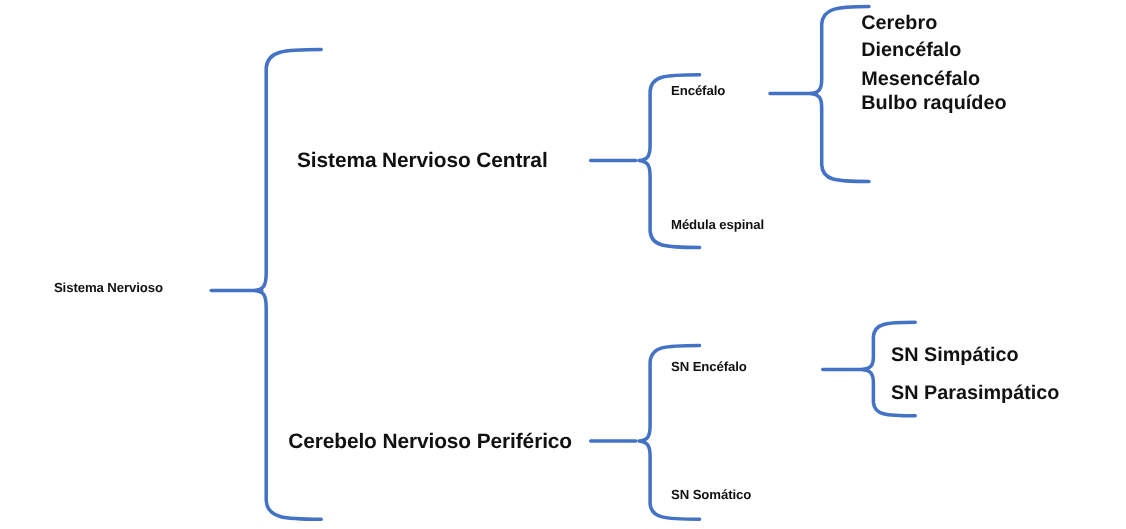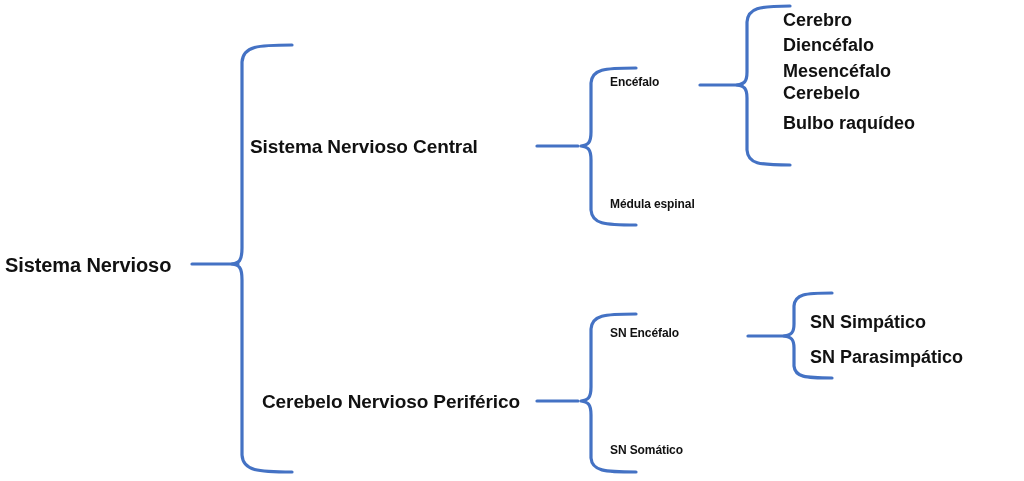--- a/index.html
+++ b/index.html
@@ -24,21 +24,21 @@
     pointer-events: none;
   }
   .lbl {
     position: absolute;
     color: #111111;
     font-weight: bold;
     white-space: nowrap;
     line-height: 1.0;
     letter-spacing: -0.1px;
   }
-  .lbl-root   { font-size: 20px; }
+  .lbl-root   { font-size: 12px; margin-left: 44px; }
   .lbl-l2     { font-size: 19px; }
   .lbl-l3     { font-size: 12px; }
   .leaf-list {
     position: absolute;
     color: #111111;
     font-weight: bold;
     font-size: 18px;
     white-space: nowrap;
   }
   .leaf-list div { line-height: 1.0; }
@@ -98,37 +98,36 @@
                L 794 324
                C 794 333 791 335 784 336
                C 791 337 794 339 794 348
                L 794 366
                C 795 377 805 378 832 378"></path>
     </g>
   </svg>
 
   <div class="lbl lbl-root" style="left:5px; top:255px;">Sistema Nervioso</div>
 
-  <div class="lbl lbl-l2" style="left:250px; top:137px;">Sistema Nervioso Central</div>
+  <div class="lbl lbl-l2" style="left:270px; top:137px;">Sistema Nervioso Central</div>
 
   <div class="lbl lbl-l2" style="left:262px; top:392px;">Cerebelo Nervioso Periférico</div>
 
   <div class="lbl lbl-l3" style="left:610px; top:76px;">Encéfalo</div>
 
   <div class="lbl lbl-l3" style="left:610px; top:198px;">Médula espinal</div>
 
   <div class="lbl lbl-l3" style="left:610px; top:327px;">SN Encéfalo</div>
 
   <div class="lbl lbl-l3" style="left:610px; top:444px;">SN Somático</div>
 
   <div class="leaf-list" style="left:783px; top:11px;">
     <div style="margin-bottom:7px;">Cerebro</div>
     <div style="margin-bottom:8px;">Diencéfalo</div>
     <div style="margin-bottom:4px;">Mesencéfalo</div>
-    <div style="margin-bottom:12px;">Cerebelo</div>
     <div>Bulbo raquídeo</div>
   </div>
 
   <div class="leaf-list" style="left:810px; top:313px;">
     <div style="margin-bottom:17px;">SN Simpático</div>
     <div>SN Parasimpático</div>
   </div>
 
 </div>
 

